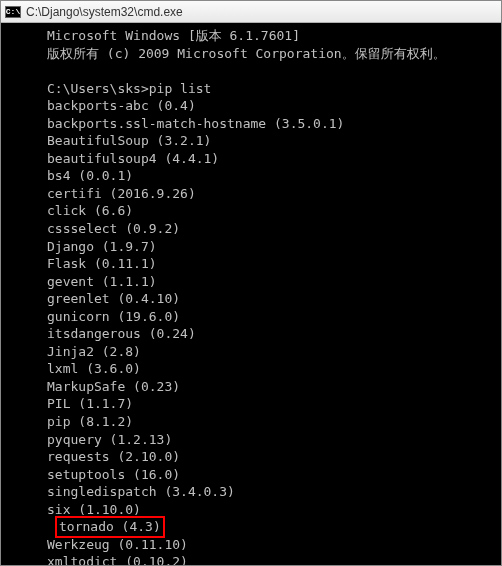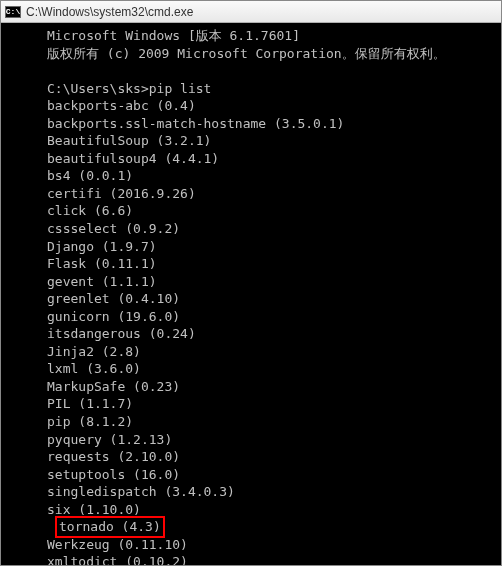--- a/index.html
+++ b/index.html
@@ -61,16 +61,16 @@
       margin: -2px 8px;
     }
     .blank { height: 1.35em; }
   </style>
 </head>
 <body>
 
 <div class="window">
   <div class="titlebar">
     <span class="icon">C:\</span>
-    <span>C:\Windows\system32\cmd.exe</span>
+    <span>C:\Django\system32\cmd.exe</span>
   </div>
   <div class="terminal" id="term"><div class="line">Microsoft Windows [版本 6.1.7601]</div><div class="line">版权所有 (c) 2009 Microsoft Corporation。保留所有权利。</div><div class="blank"></div><div class="line">C:\Users\sks&gt;pip list</div><div class="line">backports-abc (0.4)</div><div class="line">backports.ssl-match-hostname (3.5.0.1)</div><div class="line">BeautifulSoup (3.2.1)</div><div class="line">beautifulsoup4 (4.4.1)</div><div class="line">bs4 (0.0.1)</div><div class="line">certifi (2016.9.26)</div><div class="line">click (6.6)</div><div class="line">cssselect (0.9.2)</div><div class="line">Django (1.9.7)</div><div class="line">Flask (0.11.1)</div><div class="line">gevent (1.1.1)</div><div class="line">greenlet (0.4.10)</div><div class="line">gunicorn (19.6.0)</div><div class="line">itsdangerous (0.24)</div><div class="line">Jinja2 (2.8)</div><div class="line">lxml (3.6.0)</div><div class="line">MarkupSafe (0.23)</div><div class="line">PIL (1.1.7)</div><div class="line">pip (8.1.2)</div><div class="line">pyquery (1.2.13)</div><div class="line">requests (2.10.0)</div><div class="line">setuptools (16.0)</div><div class="line">singledispatch (3.4.0.3)</div><div class="line">six (1.10.0)</div><div class="line"><span class="highlight">tornado (4.3)</span></div><div class="line">Werkzeug (0.11.10)</div><div class="line">xmltodict (0.10.2)</div></div>
 </div>
 
 </body></html>

